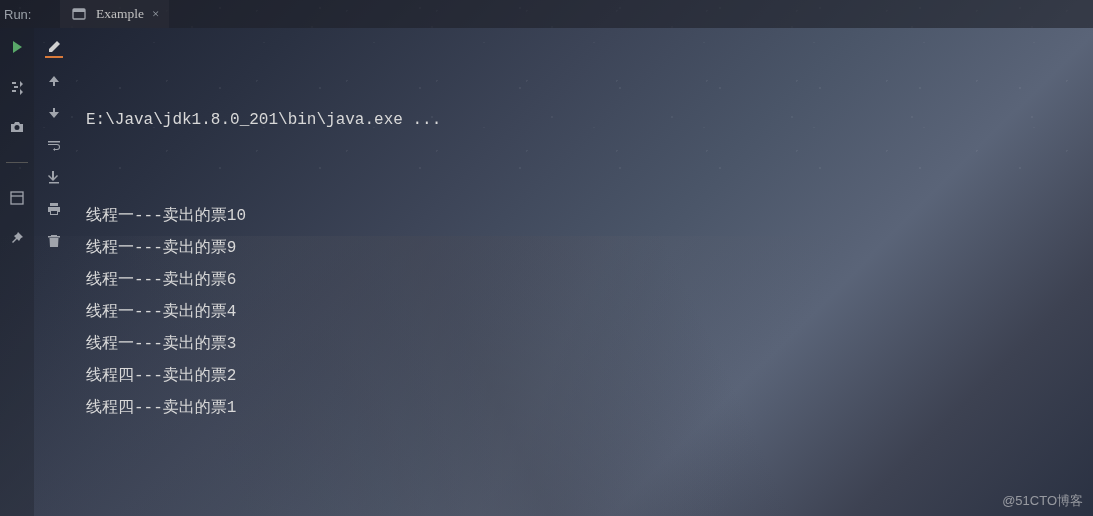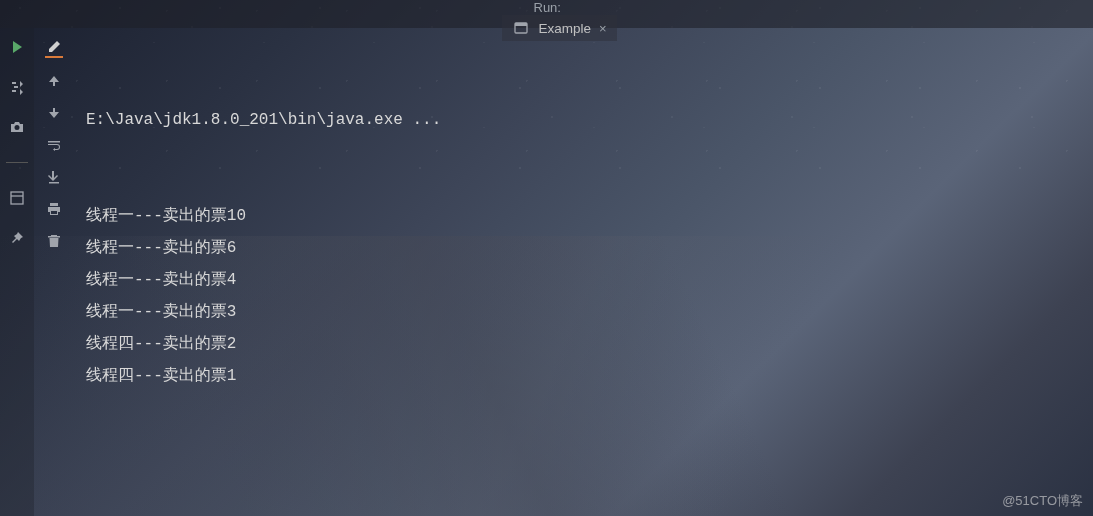--- a/index.html
+++ b/index.html
@@ -26,29 +26,29 @@
     left: 0; right: 0; bottom: 0; height: 280px;
     background: linear-gradient(115deg, transparent 0%, rgba(70,75,90,0.4) 30%, rgba(90,95,110,0.3) 50%, transparent 70%),
                 linear-gradient(65deg, transparent 20%, rgba(60,65,80,0.5) 45%, transparent 65%);
     pointer-events: none;
   }
   .top-strip {
     position: absolute; top: 0; left: 0; right: 0; height: 28px;
     background: rgba(30,32,40,0.6);
     display: flex; align-items: center;
     z-index: 10;
-    flex-direction: column;
   }
   .run-label { color: #9aa0a8; font-size: 13px; padding-left: 4px; width: 34px; }
   .tab {
     display: flex; align-items: center; gap: 8px;
     background: rgba(45,48,58,0.5);
     padding: 4px 10px; height: 28px;
     color: #c0c0c0; font-size: 13.5px;
     margin-left: 26px;
+    font-family: Liberation Serif, serif;
   }
   .tab .close { color: #9aa0a8; font-size: 13px; cursor: pointer; }
   .left-col {
     position: absolute; top: 28px; left: 0; bottom: 0; width: 34px;
     background: rgba(30,32,40,0.35);
     display: flex; flex-direction: column; align-items: center;
     padding-top: 10px; gap: 22px;
     z-index: 10;
   }
   .tool-col {
@@ -160,18 +160,18 @@
   </span>
   <span class="icon">
     <svg viewBox="0 0 16 16">
         <path d="M5 2h6v1h3v1.5H2V3h3V2zM3.5 5h9L12 14H4L3.5 5z"></path>
       </svg>
   </span>
 </div>
 
 <div class="console">
   <div class="line">E:\Java\jdk1.8.0_201\bin\java.exe ...</div>
-  <div id="out-lines"><div class="line">线程一---卖出的票10</div><div class="line">线程一---卖出的票6</div><div class="line">线程一---卖出的票4</div><div class="line">线程一---卖出的票3</div><div class="line">线程四---卖出的票2</div><div class="line">线程四---卖出的票1</div></div>
+  <div id="out-lines"><div class="line">线程一---卖出的票10</div><div class="line">线程一---卖出的票9</div><div class="line">线程一---卖出的票6</div><div class="line">线程一---卖出的票4</div><div class="line">线程一---卖出的票3</div><div class="line">线程四---卖出的票2</div><div class="line">线程四---卖出的票1</div></div>
   
   
 </div>
 
 <div class="watermark">@51CTO博客</div>
 
 </body></html>

